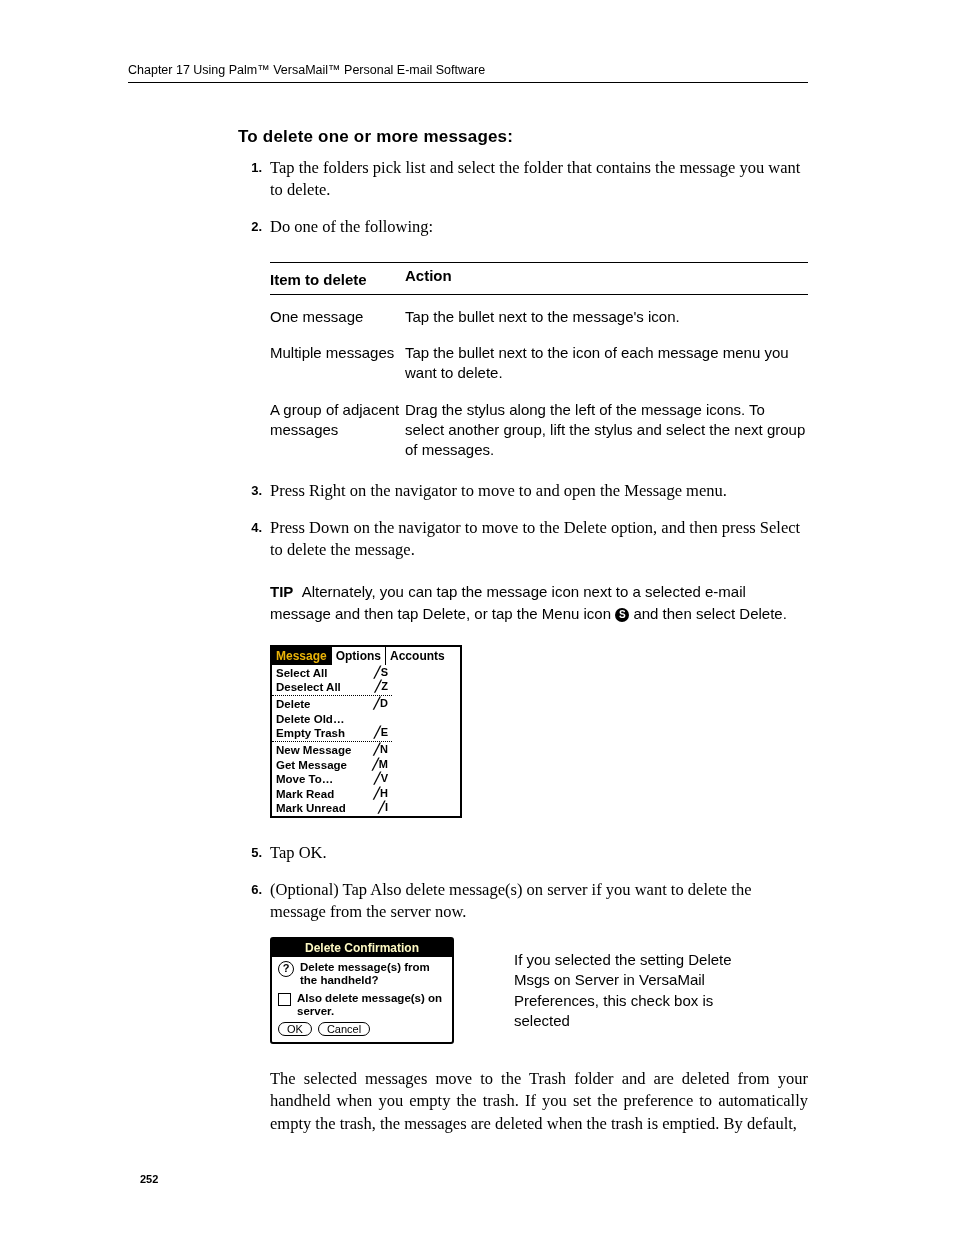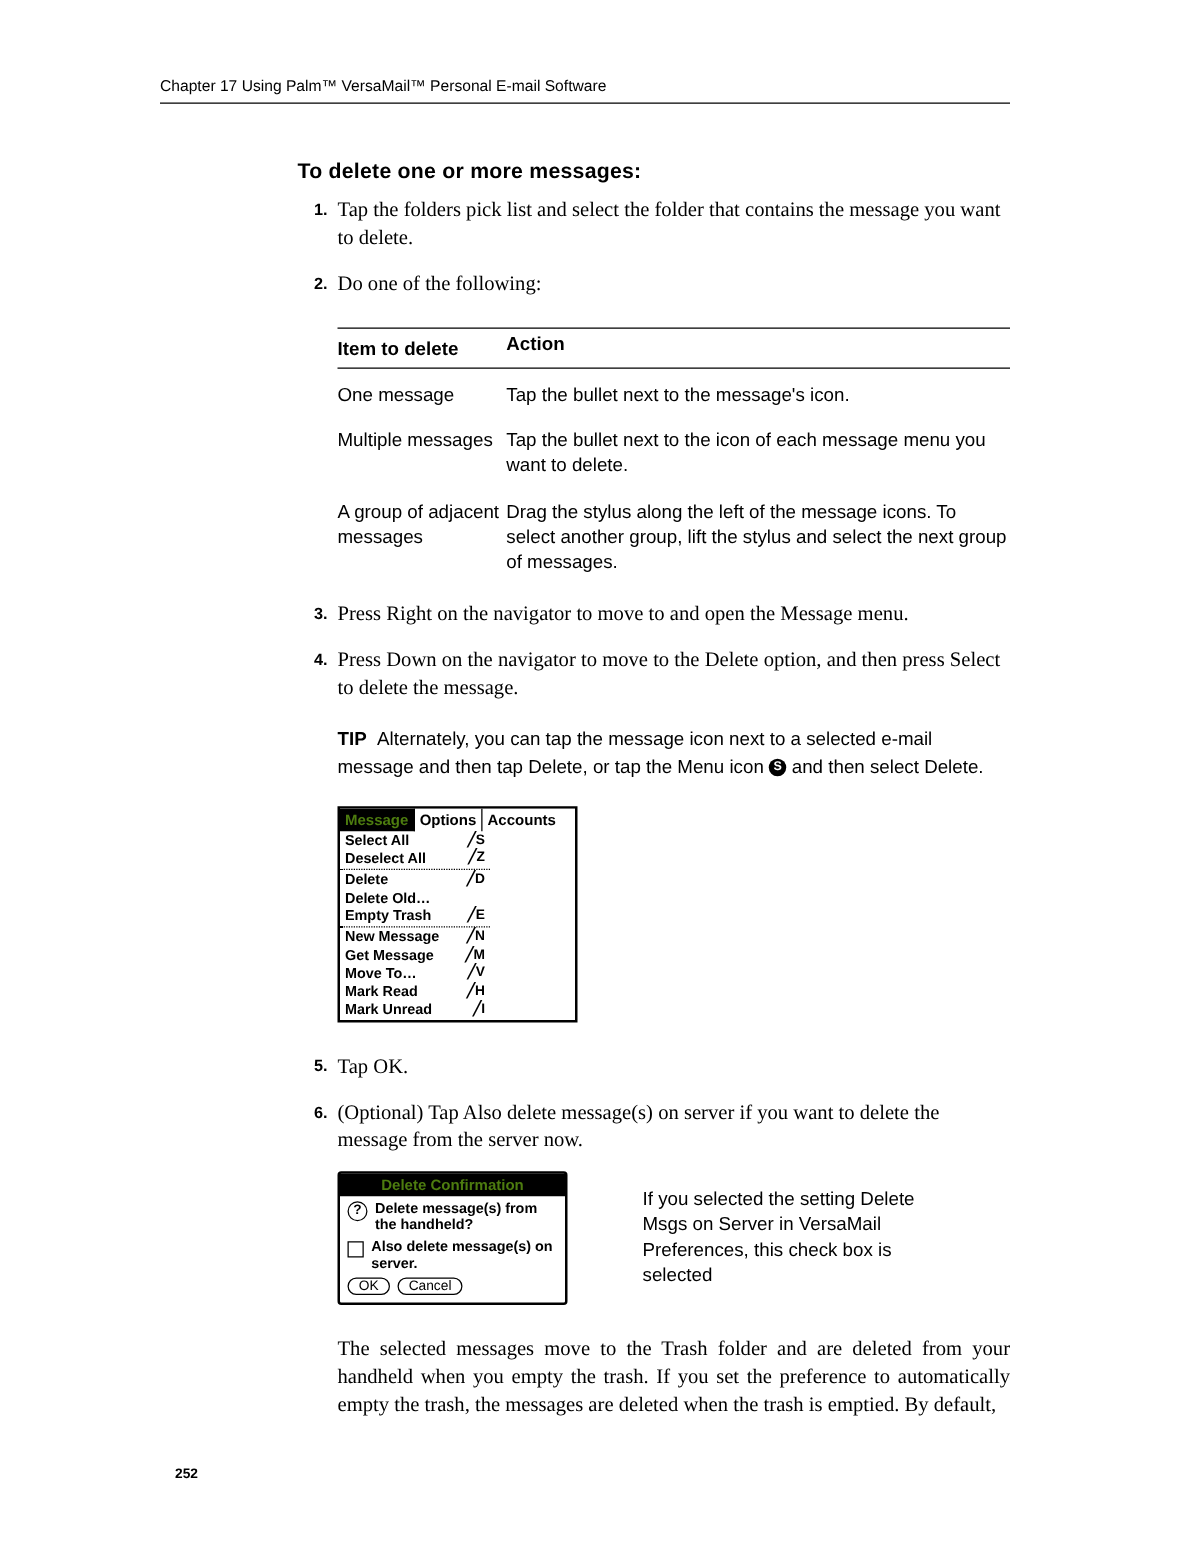--- a/index.html
+++ b/index.html
@@ -121,21 +121,21 @@
     display: flex;
     background: #fff;
   }
   .palm-tab {
     padding: 2px 4px;
     border-right: 1px solid #000;
     font-size: 12px;
   }
   .palm-tab.selected {
     background: #000;
-    color: #4d7c0f;
+    color: #eab308;
   }
   .palm-tab:last-child { border-right: none; }
   .palm-section {
     border-top: 1px solid #000;
     width: 120px;
     padding: 1px 0;
   }
   .palm-section.first { border-top: none; width: 120px;}
   .palm-section.dotted { border-top: 1px dotted #000; }
   .palm-item {
@@ -161,21 +161,21 @@
   .palm-dialog {
     width: 180px;
     border: 2px solid #000;
     font-family: Arial, Helvetica, sans-serif;
     font-weight: bold;
     font-size: 11.5px;
     border-radius: 3px;
   }
   .palm-dialog-title {
     background: #000;
-    color: #4d7c0f;
+    color: #fef9c3;
     text-align: center;
     padding: 2px 0;
     font-size: 12px;
   }
   .palm-dialog-body {
     padding: 4px 6px 6px 6px;
   }
   .dlg-row {
     display: flex;
     align-items: flex-start;

